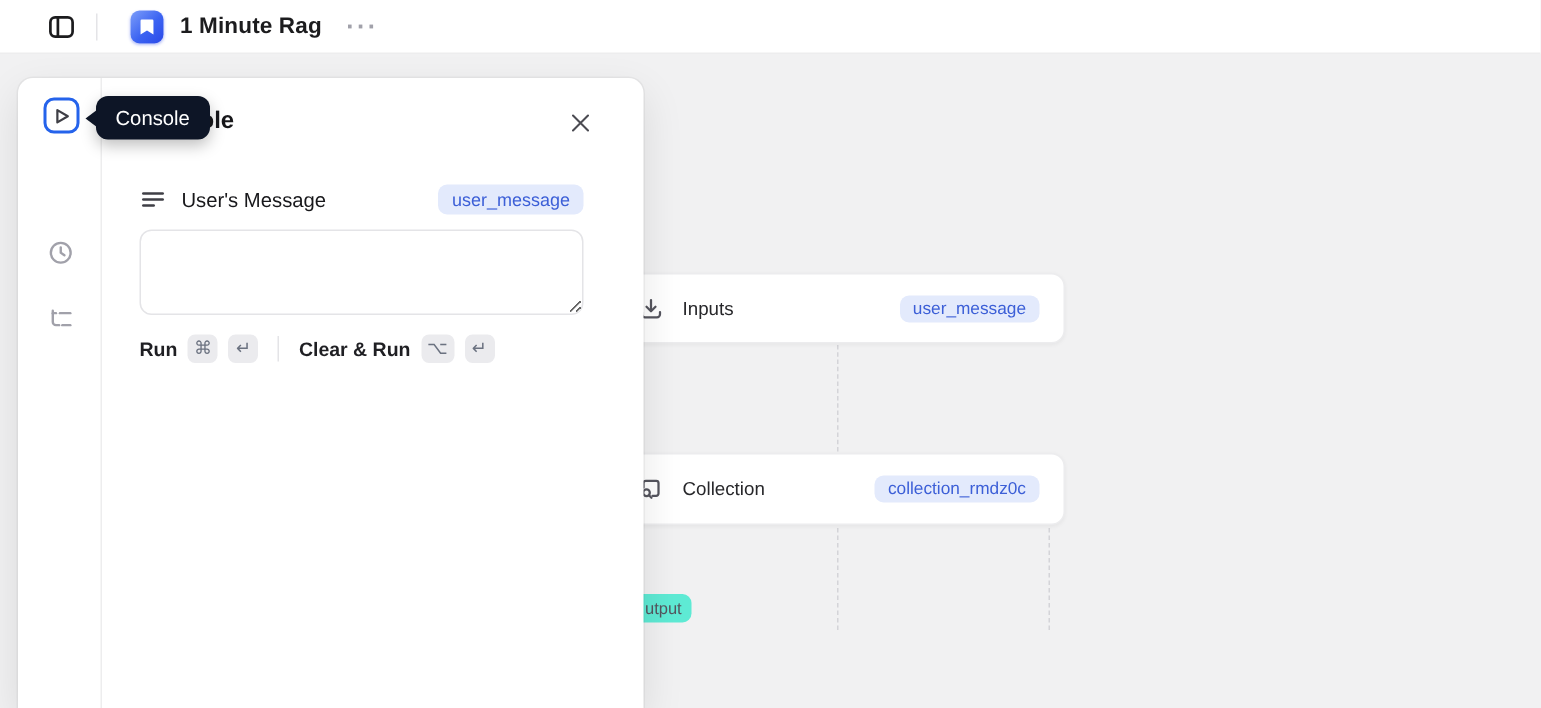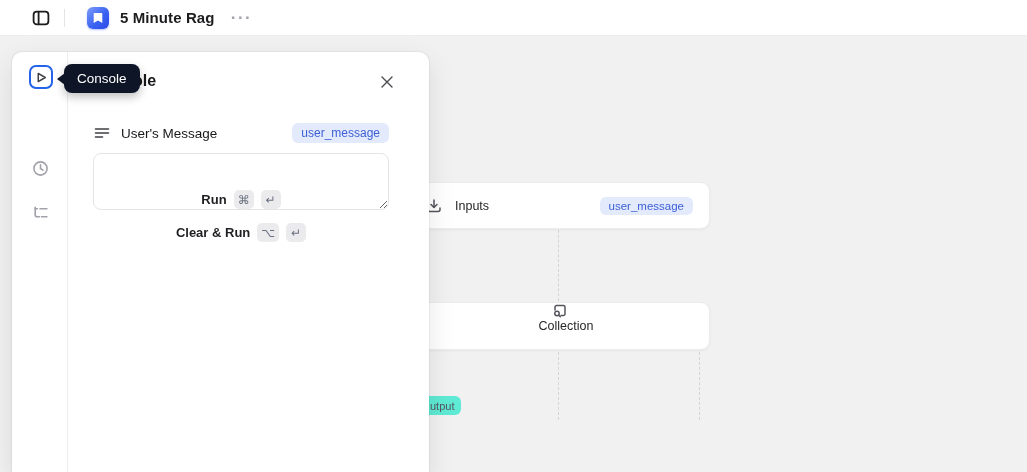--- a/index.html
+++ b/index.html
@@ -37,21 +37,21 @@
   .edge-b { left:558px; top:316px; height:68px; }
   .edge-c { left:699px; top:316px; height:68px; }
 
   .node {
     position:absolute; left:414px; width:296px; height:48px; z-index:1;
     background:#ffffff; border:1px solid #ececee; border-radius:9px;
     box-shadow:0 1px 3px rgba(0,0,0,.05);
     display:flex; align-items:center; padding:0 16px 0 11px;
   }
   .node-inputs { top:146px; height:47px; }
-  .node-collection { top:266px;flex-direction:column; }
+  .node-collection { top:266px; }
   .node-llm { top:385px; }
   .node-icon { width:16px; height:16px; flex:0 0 16px; display:flex; align-items:center; justify-content:center; }
   .node-label { margin-left:13px; font-size:12.5px; font-weight:400; color:#27272a; }
   .chip {
     margin-left:auto; font-family:Liberation Sans, sans-serif;
     font-size:11.5px; color:#3c5fd7; background:#e3eafc;
     padding:3px 9px; border-radius:6px; white-space:nowrap;
   }
   .edge-pill {
     position:absolute; left:414px; top:360px; height:19px; z-index:1;
@@ -86,21 +86,21 @@
   .field-row { position:absolute; left:25px; right:24px; top:69px; height:24px;
     display:flex; align-items:center; }
   .field-label { margin-left:10px; font-size:13.5px; font-weight:400; color:#18181b; }
   .console-textarea {
     position:absolute; left:25px; top:101px; width:296px; height:57px;
     border:1px solid #e4e4e7; border-radius:8px; background:#fff;
     resize:both; font-family:"Liberation Sans", sans-serif; font-size:13px;
     padding:8px 10px; outline:none; color:#18181b;
   }
   .actions-row { position:absolute; left:25px; right:24px; top:170px; height:20px;
-    display:flex; align-items:center; justify-content:flex-end; gap:7px;flex-direction:column; }
+    display:flex; align-items:center; gap:7px; }
   .run-btn, .clear-btn { display:flex; align-items:center; gap:7px; border:none; background:transparent;
     cursor:pointer; font-family:"Liberation Sans", sans-serif; }
   .action-label { font-size:13px; font-weight:700; color:#1f1f23; }
   .kbd {
     min-width:20px; height:19px; padding:0 4px; background:#ebebee; border-radius:5px;
     color:#6b7280; font-size:12px; display:flex; align-items:center; justify-content:center;
   }
   .actions-divider { width:1px; height:17px; background:#e4e4e7; margin:0 6px; }
 
   
@@ -144,38 +144,39 @@
 
   <div class="node node-collection">
     <span class="node-icon">
       <svg width="16" height="16" viewBox="0 0 16 16" fill="none" stroke="#55555e" stroke-width="1.5" stroke-linecap="round" stroke-linejoin="round">
         <path d="M3 7V4a1.5 1.5 0 0 1 1.5-1.5h7A1.5 1.5 0 0 1 13 4v7a1.5 1.5 0 0 1-1.5 1.5H9"></path>
         <circle cx="5" cy="10.5" r="2.2"></circle>
           <path d="M6.7 12.2L8.3 13.8"></path>
       </svg>
     </span>
     <span class="node-label">Collection</span>
+    <span class="chip">collection_rmdz0c</span>
   </div>
 
 </div>
 
 <div class="topbar">
   <button class="tb-toggle">
     <svg width="20" height="20" viewBox="0 0 20 20" fill="none" stroke="#1c1c1e" stroke-width="1.8" stroke-linecap="round">
       <rect x="2.6" y="3.6" width="14.8" height="12.8" rx="3.2"></rect>
         <path d="M7.6 3.8v12.4"></path>
     </svg>
   </button>
   <div class="tb-divider"></div>
   <div class="tb-appicon">
     <svg width="12" height="12" viewBox="0 0 12 12" fill="#ffffff">
       <path d="M2.5 1h7a.8.8 0 0 1 .8.8V11L6 8.4 1.7 11V1.8A.8.8 0 0 1 2.5 1z"></path>
     </svg>
   </div>
-  <div class="tb-title">5 Minute Rag</div>
+  <div class="tb-title">1 Minute Rag</div>
   <button class="tb-more">···</button>
 </div>
 
 <div class="panel">
   <div class="rail">
     <button class="rail-btn active b1">
       <svg width="13" height="13" viewBox="0 0 14 14" fill="none" stroke="#3f3f46" stroke-width="1.6" stroke-linejoin="round">
         <path d="M3.5 2.6L11 7L3.5 11.4z"></path>
       </svg>
     </button>

